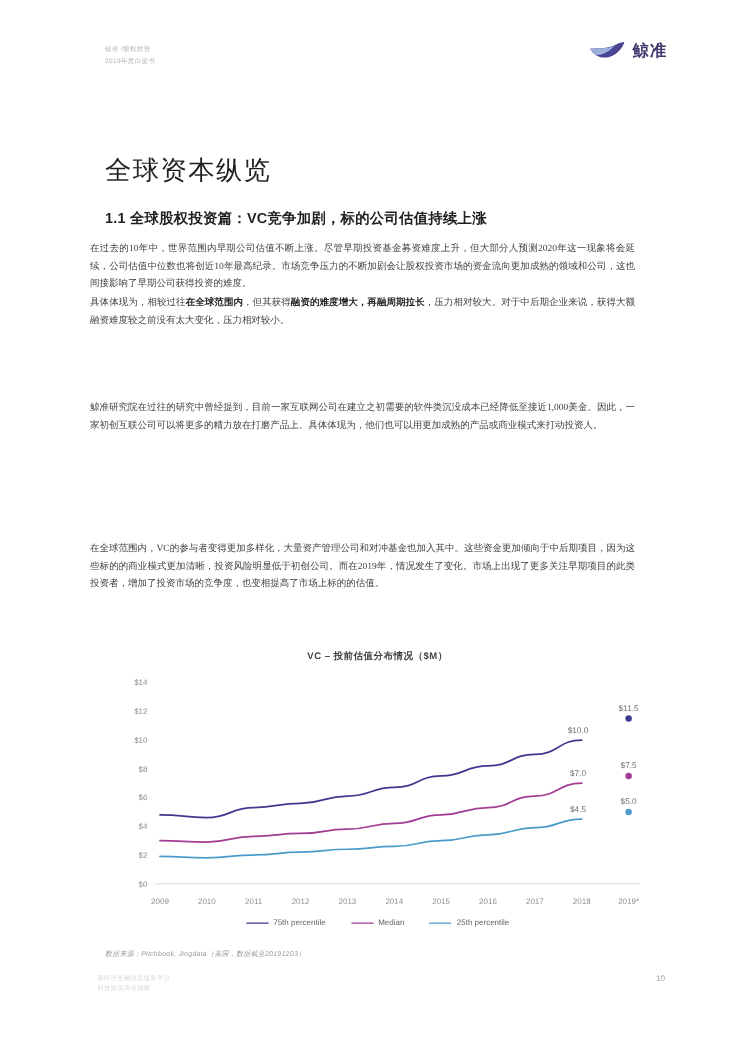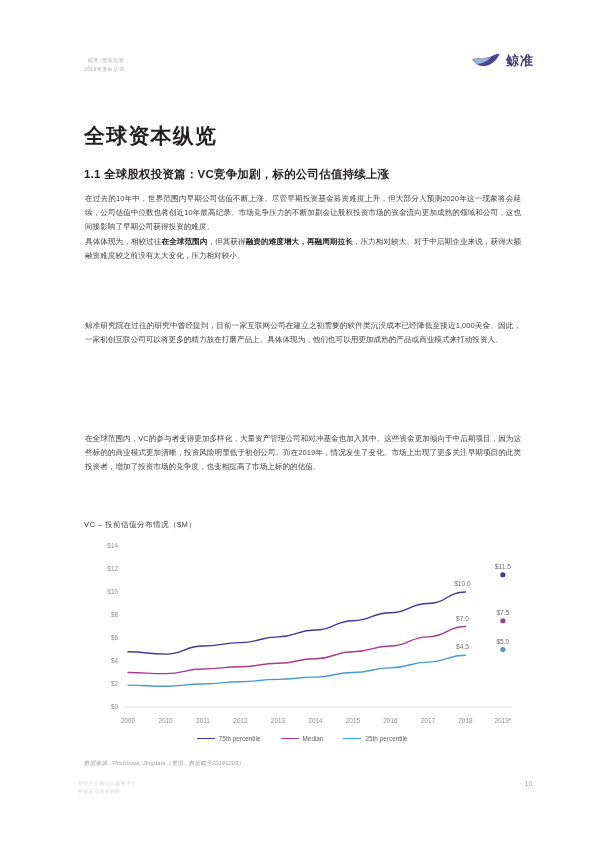--- a/index.html
+++ b/index.html
@@ -20,25 +20,24 @@
     position: relative;
     width: 600px;
     height: 848px;
     box-sizing: border-box;
     padding: 0;
   }
 
   
   .header {
     position: absolute;
-    top: 56px;
+    top: 36px;
     left: 84px;
     right: 66px;
     height: 40px;
-    text-align: right;
   }
   .header-left {
     position: absolute;
     left: 0;
     top: 0;
     font-size: 5.2px;
     line-height: 9px;
     color: #b3b3b3;
     letter-spacing: 0.3px;
   }
@@ -62,63 +61,66 @@
     font-weight: 600;
     letter-spacing: 1px;
   }
 
   
   .page-title {
     position: absolute;
     top: 108px;
     left: 84px;
     font-size: 21px;
-    font-weight: bold;
+    font-weight: normal;
     color: #231f20;
     letter-spacing: 1.2px;
   }
   .section-title {
     position: absolute;
     top: 157px;
     left: 84px;
     font-size: 11.5px;
     font-weight: bold;
     color: #231f20;
     letter-spacing: 0.2px;
   }
 
   
   .body-block {
     position: absolute;
-    left: 85px;
+    left: 72px;
     width: 436px;
     font-size: 7.6px;
     line-height: 14.2px;
     color: #3f3f3f;
     text-align: justify;
     text-justify: inter-ideograph;
+    font-family: Liberation Serif, serif;
   }
   .body-block b { font-weight: bold; color: #1f1f1f; }
   #para1 { top: 192px; }
   #para2 { top: 305px; }
   #para3 { top: 432px; }
 
   
   .chart-wrap {
     position: absolute;
     left: 84px;
     top: 520px;
     width: 436px;
     height: 240px;
   }
   .chart-title {
+    text-align: center;
     font-size: 7.6px;
     color: #3f3f3f;
     letter-spacing: 0.4px;
     margin-bottom: 6px;
+    font-weight: bold;
   }
   .chart-area {
     position: relative;
     width: 436px;
     height: 195px;
   }
   .chart-svg { display: block; }
   .chart-legend {
     display: flex;
     justify-content: center;

